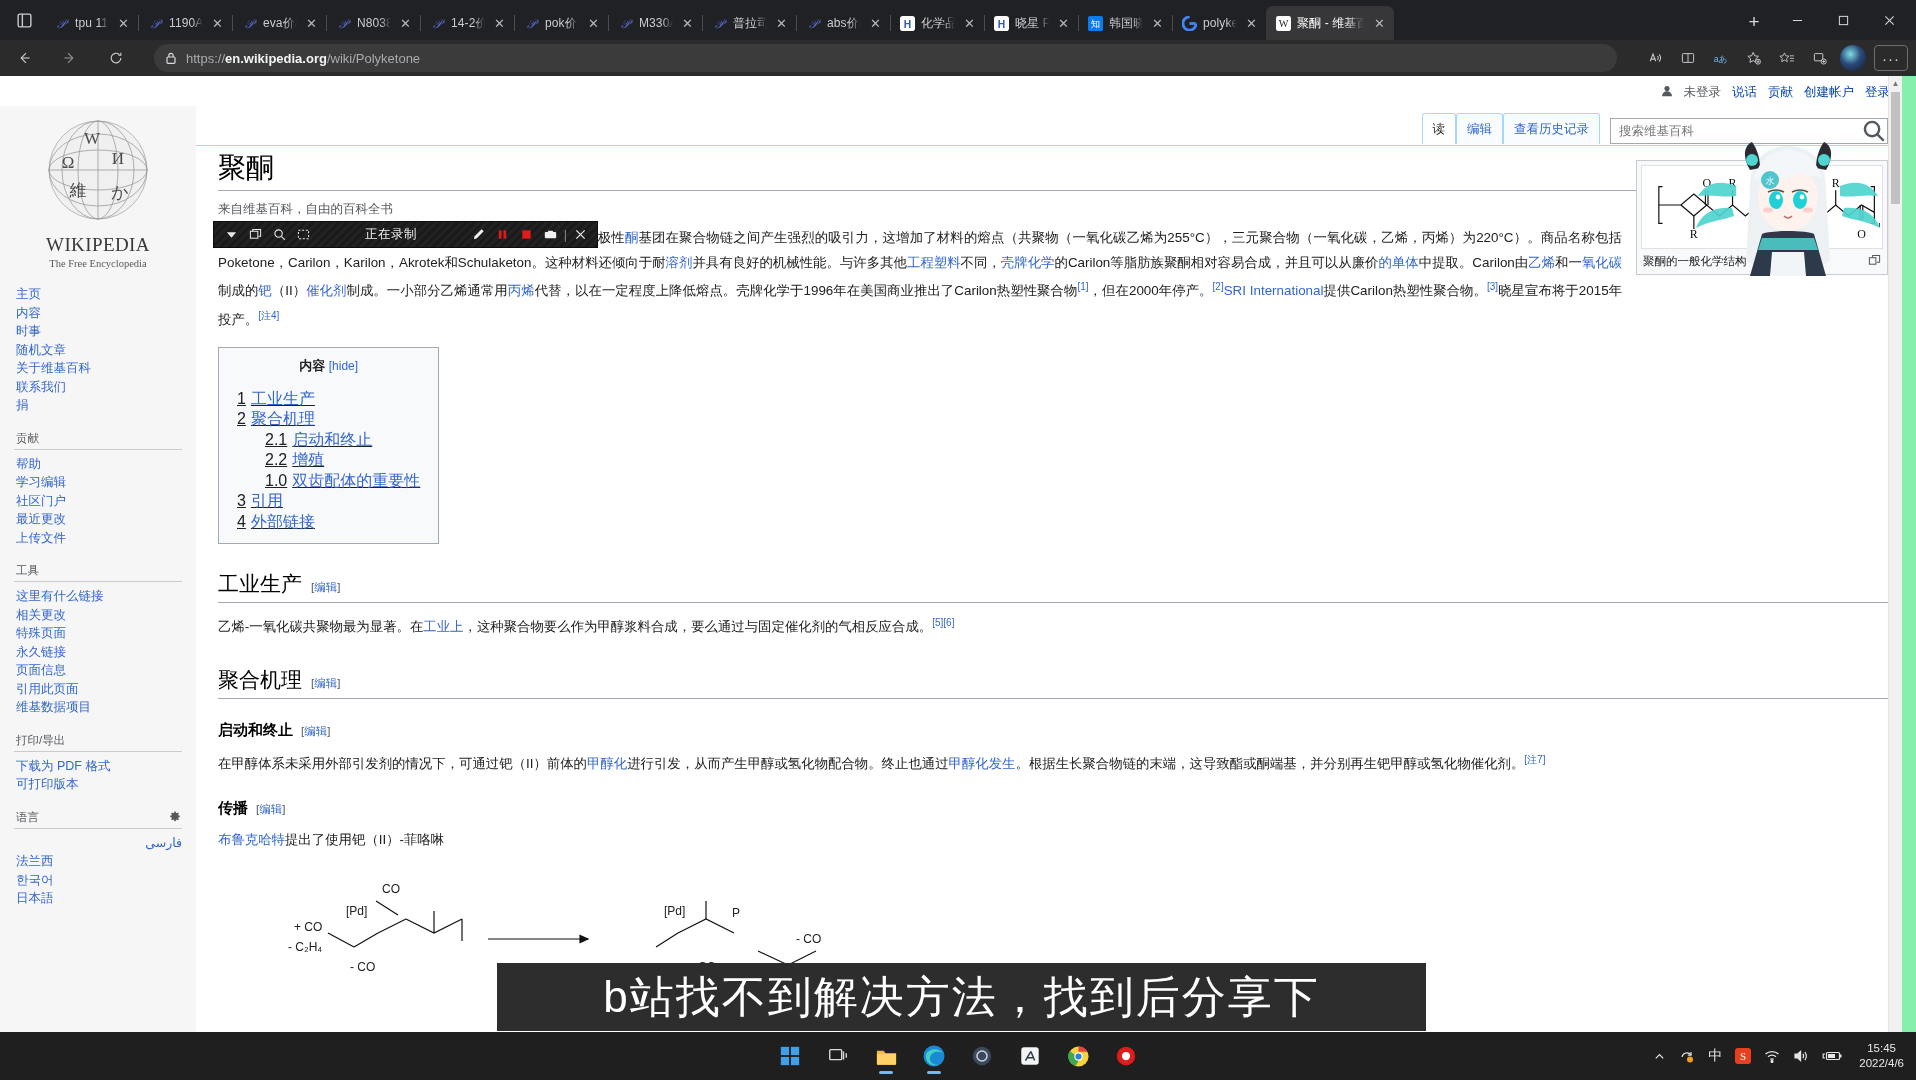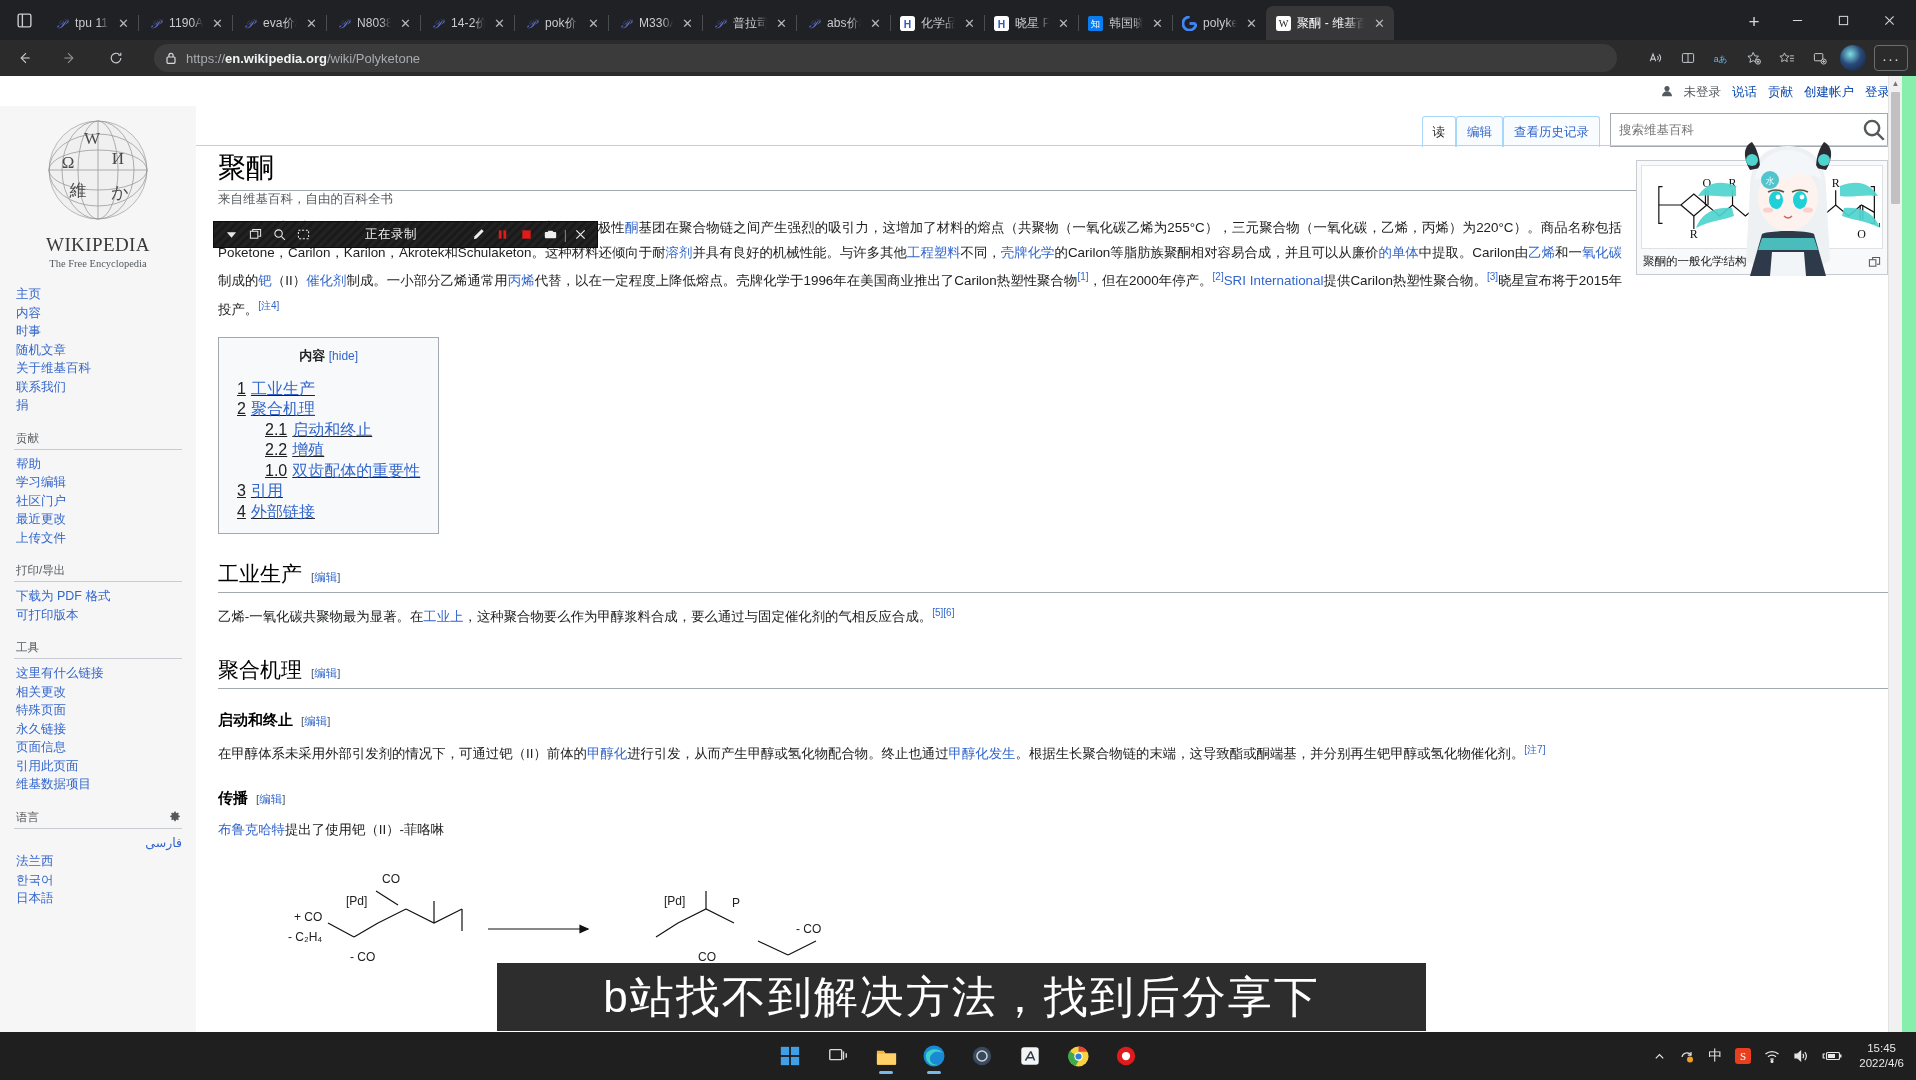--- a/index.html
+++ b/index.html
@@ -118,47 +118,47 @@
   .wiki-tabs {
     position: absolute; right: 14px; top: 37px; display: flex; align-items: flex-end; gap: 0;
   }
   .wt {
     font-size: 12.5px; color: #3366cc; padding: 7px 10px 6px;
     border: 1px solid #a7d7f9; border-bottom: none; background: #f8fcff;
     border-radius: 3px 3px 0 0;
   }
   .wt.sel { background: #fff; color: #222; border-color: #a7d7f9; }
   .wsearch {
-    margin-left: 10px; width: 278px; height: 34px; border: 1px solid #a2a9b1;
+    margin-left: 10px; width: 278px; height: 26px; border: 1px solid #a2a9b1;
     background: #fff; display: flex; align-items: center; position: relative;
   }
   .wsearch input {
     flex: 1; border: none; outline: none; font-size: 12.5px; color: #72777d;
     padding: 0 8px; background: transparent; font-family: inherit;
   }
   .wsearch .sicon { width: 26px; display: flex; align-items: center; justify-content: center; color: #54595d; }
   .wtabs-underline {
     position: absolute; left: 0; right: 0; top: 69px; height: 1px; background: #a7d7f9;
   }
 
   .article { position: absolute; left: 22px; right: 14px; top: 74px; bottom: 0; overflow: hidden; }
   .page-title {
     font-family: "Liberation Serif","DejaVu Serif",serif; font-size: 28px; color: #000;
     font-weight: 400; padding-bottom: 5px; border-bottom: 1px solid #a2a9b1; line-height: 1.25;
   }
-  .subtitle { font-size: 12.5px; color: #54595d; }
+  .subtitle { font-size: 12.5px; color: #54595d; margin-top: 10px; }
 
   .infobox {
     float: right; width: 252px; border: 1px solid #c8ccd1; background: #f8f9fa;
     margin: 10px 0 8px 14px; padding: 4px;
   }
   .infobox .chem { background: #fff; border: 1px solid #dfe2e5; padding: 4px 2px; }
   .infobox .cap {
     font-size: 11.5px; color: #202122; padding: 5px 2px 1px; display: flex;
-    align-items: flex-end; justify-content: space-between;
+    align-items: flex-start; justify-content: space-between;
   }
   .infobox .cap .expand { width: 13px; height: 13px; color: #54595d; }
 
   .para { font-size: 13.4px; line-height: 24.5px; color: #202122; margin-top: 8px; text-align: justify; }
   .lk { color: #3366cc; }
   .ref { color: #3366cc; font-size: 10px; vertical-align: super; }
 
   .toc {
     display: inline-block; border: 1px solid #a2a9b1; background: #f8f9fa;
     padding: 9px 18px 11px; margin-top: 14px; clear: left; min-width: 162px;
@@ -528,36 +528,36 @@
                 <span>贡献</span>
               </div>
               <div class="nav-item">帮助</div>
               <div class="nav-item">学习编辑</div>
               <div class="nav-item">社区门户</div>
               <div class="nav-item">最近更改</div>
               <div class="nav-item">上传文件</div>
             </div>
             <div class="nav-section">
               <div class="nav-head">
-                <span>打印/导出</span>
-              </div>
-              <div class="nav-item">下载为 PDF 格式</div>
-              <div class="nav-item">可打印版本</div>
-            </div>
-            <div class="nav-section">
-              <div class="nav-head">
                 <span>工具</span>
               </div>
               <div class="nav-item">这里有什么链接</div>
               <div class="nav-item">相关更改</div>
               <div class="nav-item">特殊页面</div>
               <div class="nav-item">永久链接</div>
               <div class="nav-item">页面信息</div>
               <div class="nav-item">引用此页面</div>
               <div class="nav-item">维基数据项目</div>
+            </div>
+            <div class="nav-section">
+              <div class="nav-head">
+                <span>打印/导出</span>
+              </div>
+              <div class="nav-item">下载为 PDF 格式</div>
+              <div class="nav-item">可打印版本</div>
             </div>
             <div class="nav-section">
               <div class="nav-head">
                 <span>语言</span>
                 <span class="gear"><svg viewBox="0 0 14 14" width="12" height="12" fill="#54595d">
                     <path d="M7 4.6 a2.4 2.4 0 1 0 0 4.8 a2.4 2.4 0 0 0 0-4.8 z m0 1.2 a1.2 1.2 0 1 1 0 2.4 a1.2 1.2 0 0 1 0-2.4 z"></path>
                     <path d="M6.2 0.6 h1.6 l.25 1.5 1.1 .46 1.25-.86 1.13 1.13 -.86 1.25 .46 1.1 1.5 .25 v1.6 l-1.5 .25 -.46 1.1 .86 1.25 -1.13 1.13 -1.25-.86 -1.1 .46 -.25 1.5 h-1.6 l-.25-1.5 -1.1-.46 -1.25 .86 -1.13-1.13 .86-1.25 -.46-1.1 -1.5-.25 v-1.6 l1.5-.25 .46-1.1 -.86-1.25 1.13-1.13 1.25 .86 1.1-.46 z"></path>
                   </svg></span>
               </div>
               <div class="nav-item rtl">فارسی</div>

